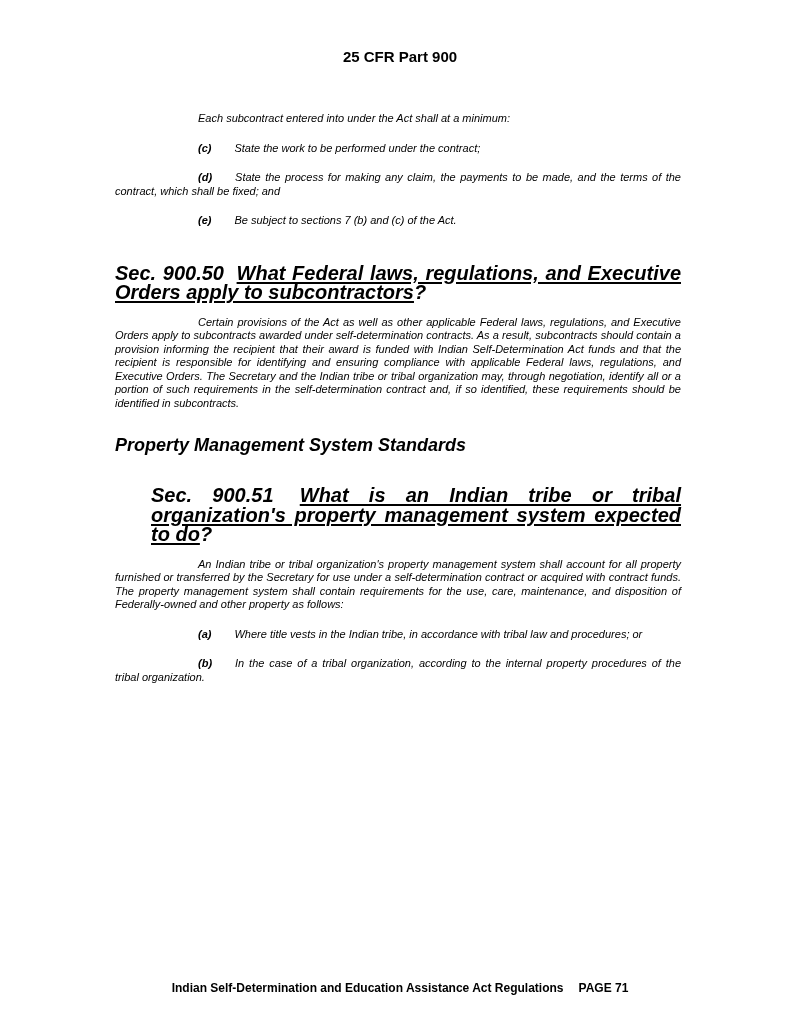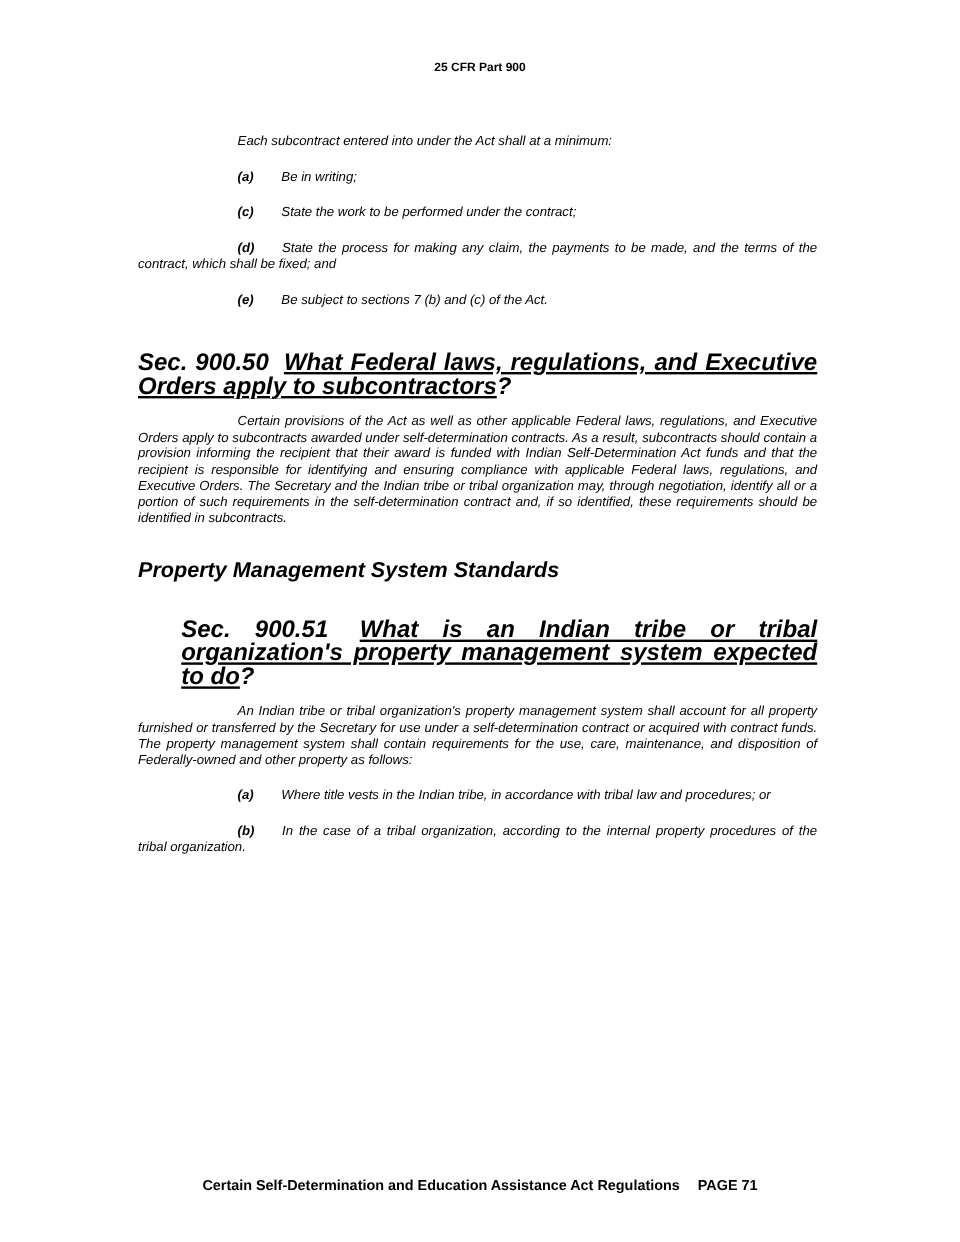--- a/index.html
+++ b/index.html
@@ -8,21 +8,21 @@
     width: 800px; height: 1035px;
     background: #ffffff;
     color: #000000;
     font-family: "Liberation Sans", sans-serif;
   }
   .page { position: relative; width: 800px; height: 1035px; overflow: hidden; }
   .doc-header {
     padding-top: 50px;
     text-align: center;
     font-weight: bold;
-    font-size: 10px;
+    font-size: 15px;
     line-height: 13px;
   }
   .content {
     margin-left: 115px;
     width: 566px;
     font-style: italic;
   }
   .body-text {
     font-size: 11px;
     line-height: 13.5px;
@@ -71,21 +71,20 @@
 <body>
 
 <div class="page">
 
   <div class="doc-header">25 CFR Part 900</div>
 
   <div class="content">
 
     <p class="body-text indent lead">Each subcontract entered into under the Act shall at a minimum:</p>
 
-    <p class="body-text indent item"><span class="lbl">(a)</span><span class="tab"></span><span>Be in writing;</span></p>
 
 
     <p class="body-text indent item"><span class="lbl">(c)</span><span class="tab"></span><span>State the work to be performed under the contract;</span></p>
 
     <p class="body-text indent item"><span class="lbl">(d)</span><span class="tab"></span><span>State the process for making any claim, the payments to be made, and the terms of the contract, which shall be fixed; and</span></p>
 
     <p class="body-text indent item"><span class="lbl">(e)</span><span class="tab"></span><span>Be subject to sections 7 (b) and (c) of the Act.</span></p>
 
     <h2 class="sec-heading"><span class="num">Sec. 900.50</span> <span class="u">What Federal laws, regulations, and Executive Orders apply to subcontractors</span><span>?</span></h2>
 
@@ -96,15 +95,15 @@
     <h2 class="sec-heading sec51"><span class="num">Sec. 900.51</span> <span class="u">What is an Indian tribe or tribal organization's property management system expected to do</span><span>?</span></h2>
 
     <p class="body-text indent sec-body">An Indian tribe or tribal organization's property management system shall account for all property furnished or transferred by the Secretary for use under a self-determination contract or acquired with contract funds. The property management system shall contain requirements for the use, care, maintenance, and disposition of Federally-owned and other property as follows:</p>
 
     <p class="body-text indent item"><span class="lbl">(a)</span><span class="tab"></span><span>Where title vests in the Indian tribe, in accordance with tribal law and procedures; or</span></p>
 
     <p class="body-text indent item"><span class="lbl">(b)</span><span class="tab"></span><span>In the case of a tribal organization, according to the internal property procedures of the tribal organization.</span></p>
 
   </div>
 
-  <div class="footer"><span>Certain Self-Determination and Education Assistance Act Regulations</span><span class="fgap"></span><span>PAGE 71</span></div>
+  <div class="footer"><span>Indian Self-Determination and Education Assistance Act Regulations</span><span class="fgap"></span><span>PAGE 71</span></div>
 
 </div>
 
 </body></html>

